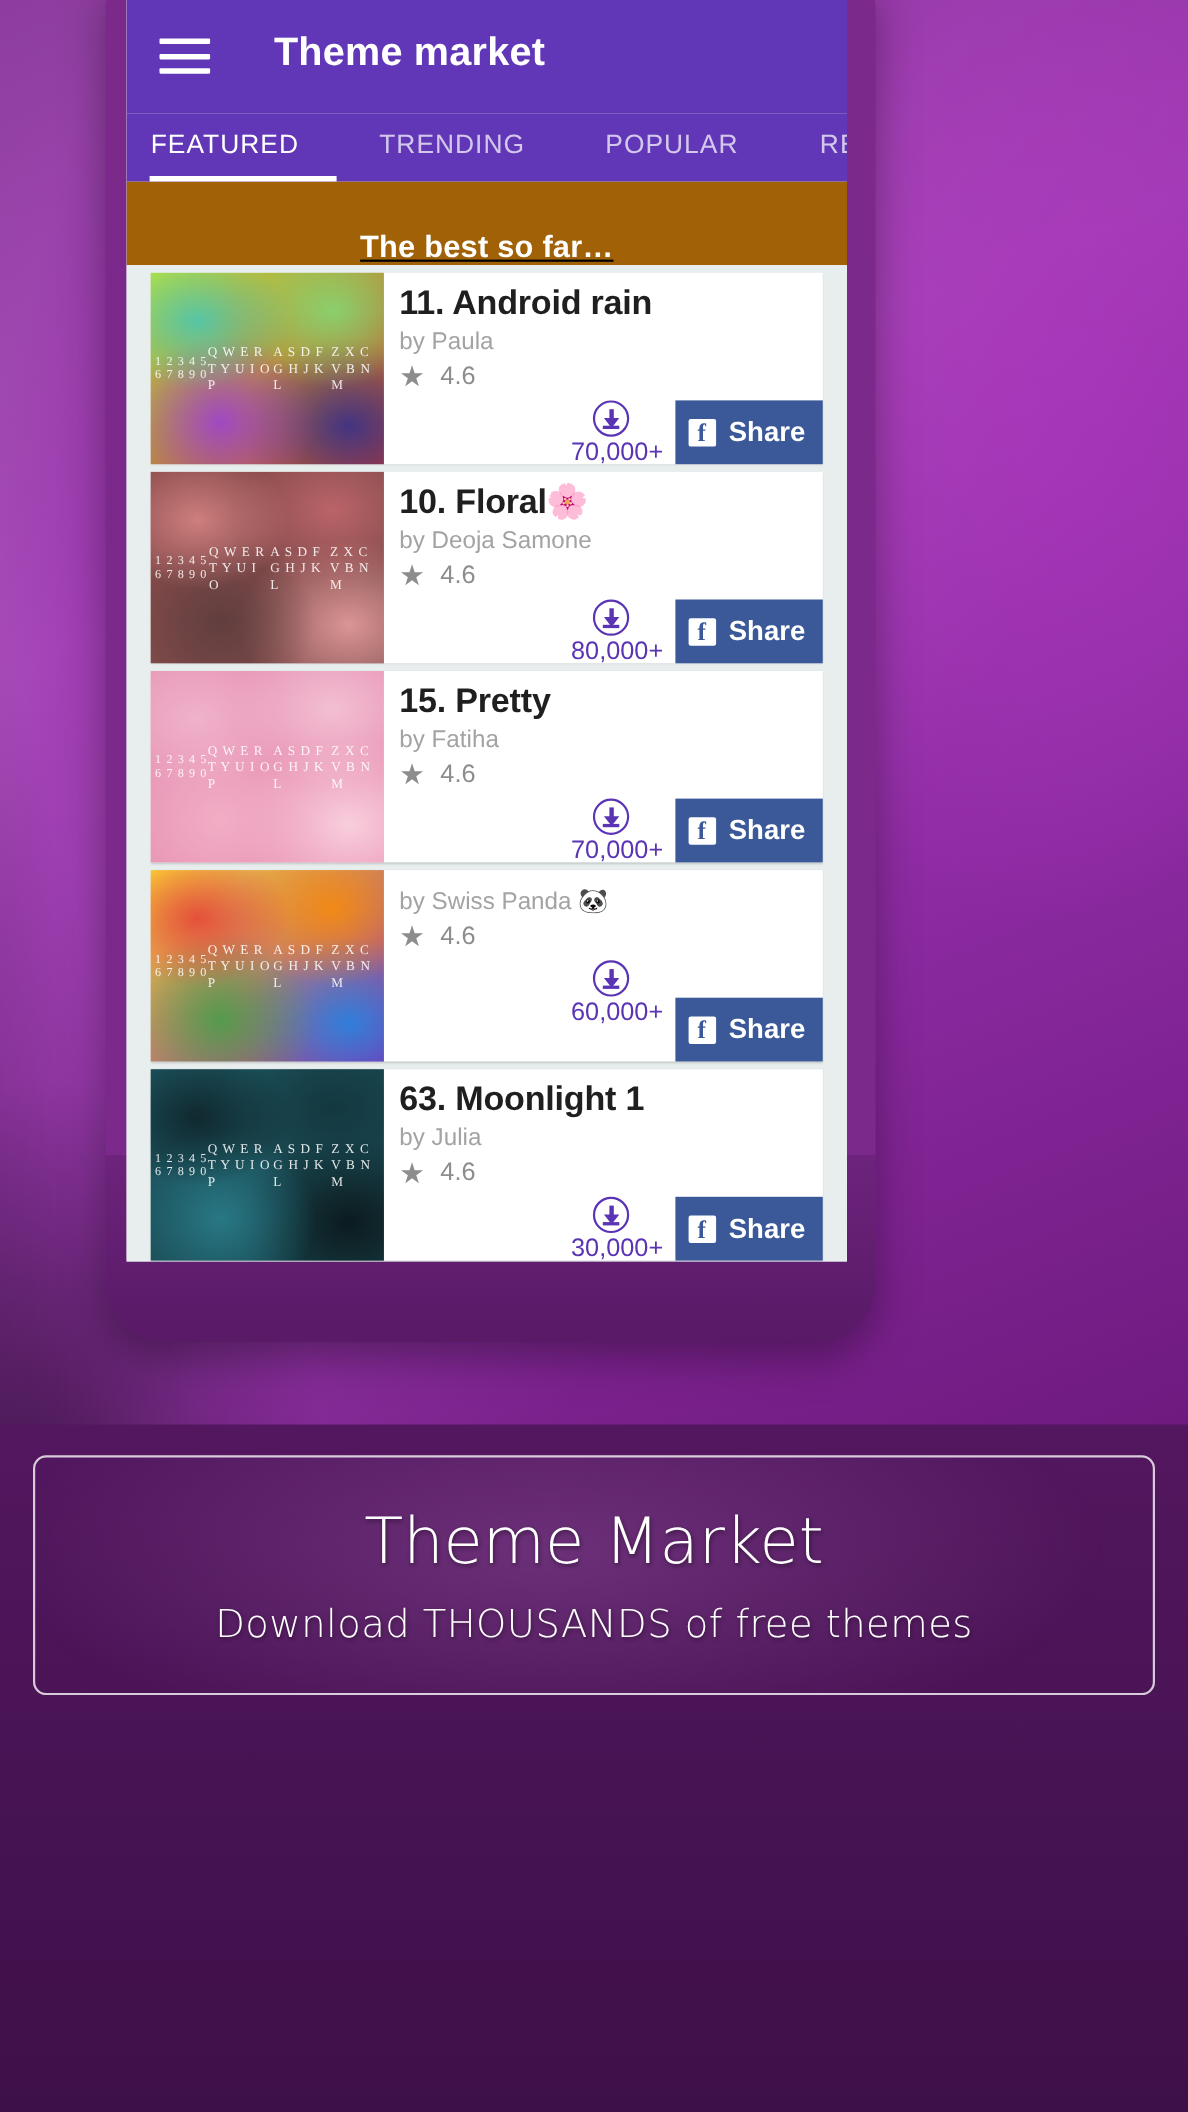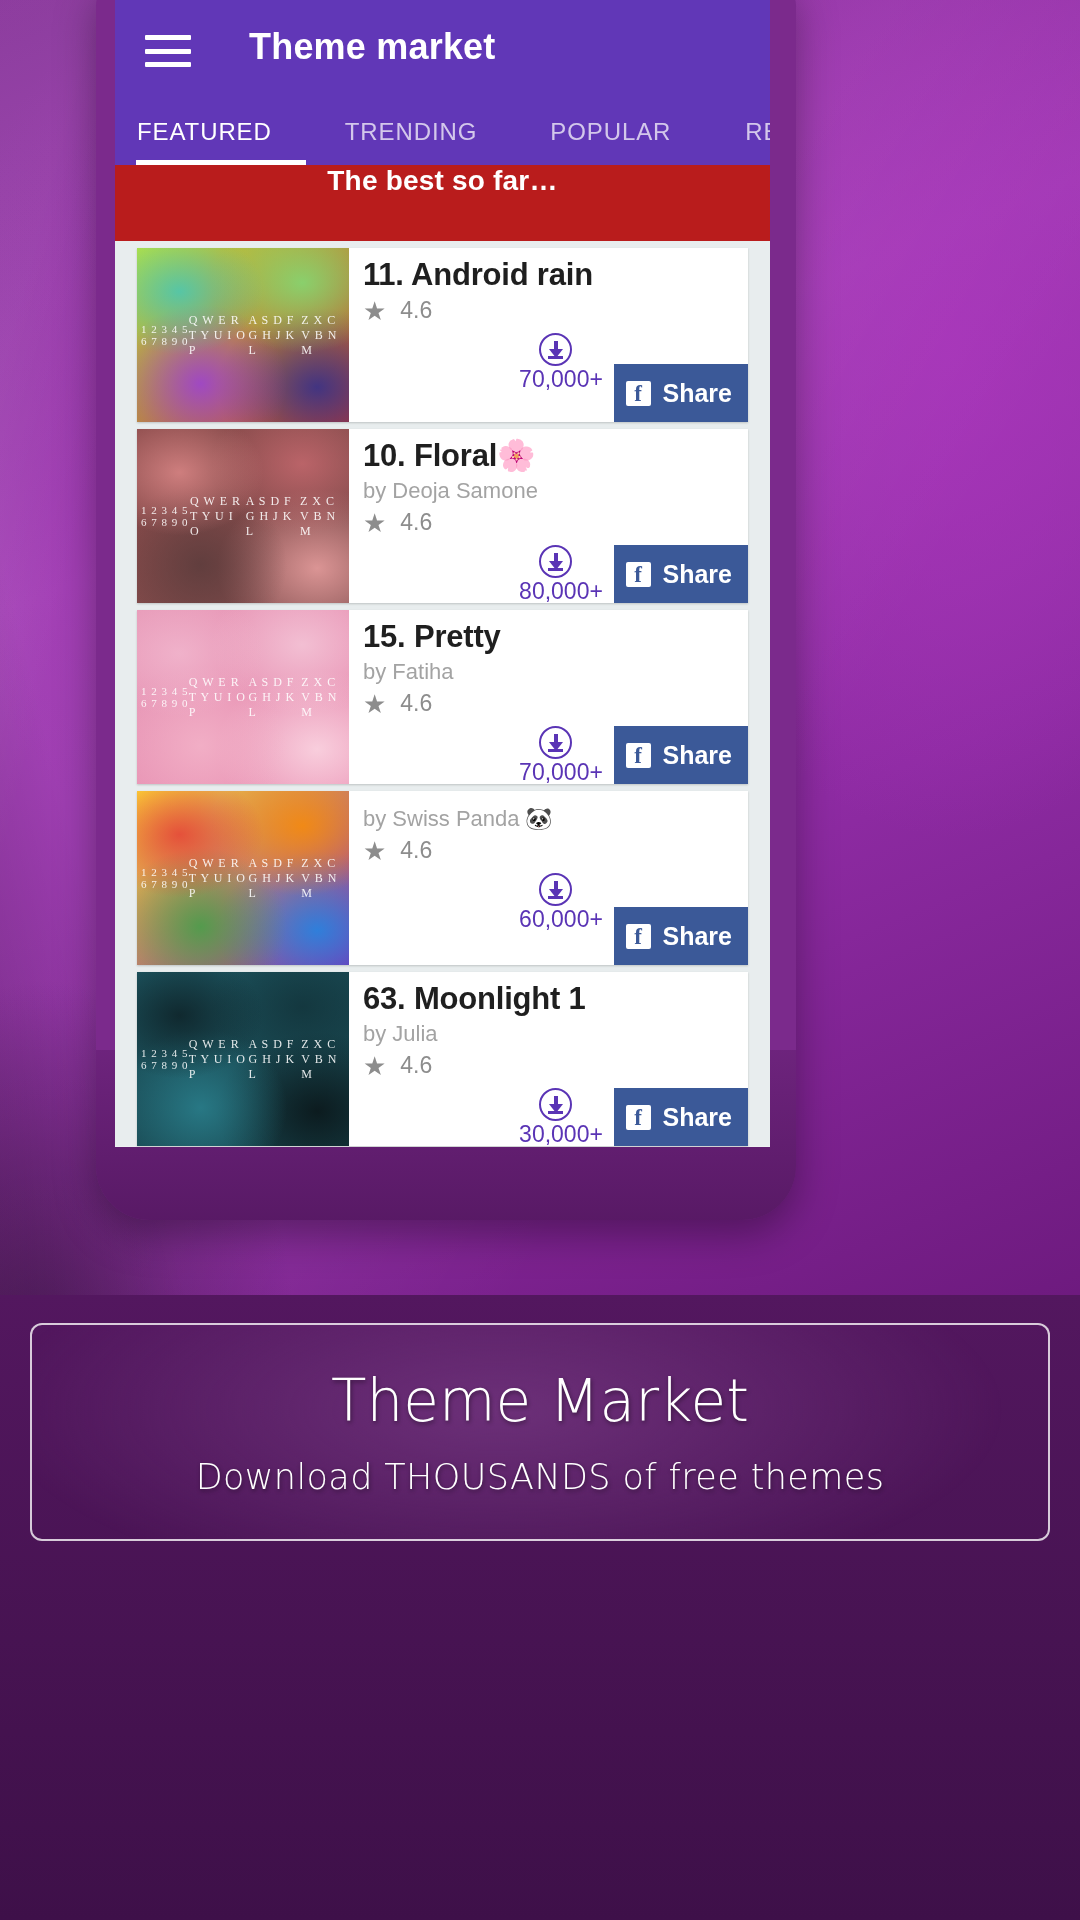--- a/index.html
+++ b/index.html
@@ -71,22 +71,22 @@
   #tab-featured-wrap { margin-left:22px; }
   #tab-trending-wrap { margin-left:44px; }
   #tab-popular-wrap  { margin-left:44px; }
   #tab-recent-wrap   { margin-left:45px; }
   #tab-underline {
     position:absolute; left:21px; bottom:0; width:170px; height:5px; background:#fff;
   }
 
   
   #subtitle-bar {
-    background:#b91c1c; height:76px;
-    display:flex; align-items:flex-start; justify-content:center;
+    background:#a16207; height:76px;
+    display:flex; align-items:flex-end; justify-content:center;text-decoration:underline;
   }
   #subtitle { color:#fff; font-size:28px; font-weight:bold; letter-spacing:.2px; }
 
   
   #list { background:#e8edee; padding:7px 0 0 0; }
   .card {
     background:#fff; margin:0 22px 7px 22px; height:174px;
     display:flex; position:relative;
     box-shadow:0 1px 2px rgba(0,0,0,.18);
   }
@@ -210,20 +210,21 @@
         <div class="thumb" style="background: radial-gradient(120px 90px at 20% 25%, rgba(62, 200, 192, 0.8), rgba(0, 0, 0, 0) 70%), radial-gradient(130px 100px at 78% 20%, rgba(125, 224, 122, 0.8), rgba(0, 0, 0, 0) 70%), radial-gradient(120px 110px at 30% 78%, rgba(155, 63, 216, 0.867), rgba(0, 0, 0, 0) 72%), radial-gradient(140px 110px at 85% 80%, rgba(47, 47, 142, 0.867), rgba(0, 0, 0, 0) 72%), linear-gradient(140deg, rgb(184, 226, 63), rgb(192, 57, 43));">
           <div class="kb">
             <div class="row nums">1 2 3 4 5 6 7 8 9 0</div>
             <div class="row">Q W E R T Y U I O P</div>
             <div class="row">A S D F G H J K L</div>
             <div class="row">Z X C V B N M</div>
           </div>
         </div>
         <div class="info">
           <div class="t-title">11. Android rain</div>
+          <div class="t-author">by Paula</div>
           <div class="t-rating">
             <span class="star">★</span>
             <span class="t-rate-val">4.6</span>
           </div>
           <div class="t-dl">
             <div class="dl-icon">
               <div class="dl-bar"></div>
             </div>
             <div class="t-dl-count">70,000+</div>
           </div>

